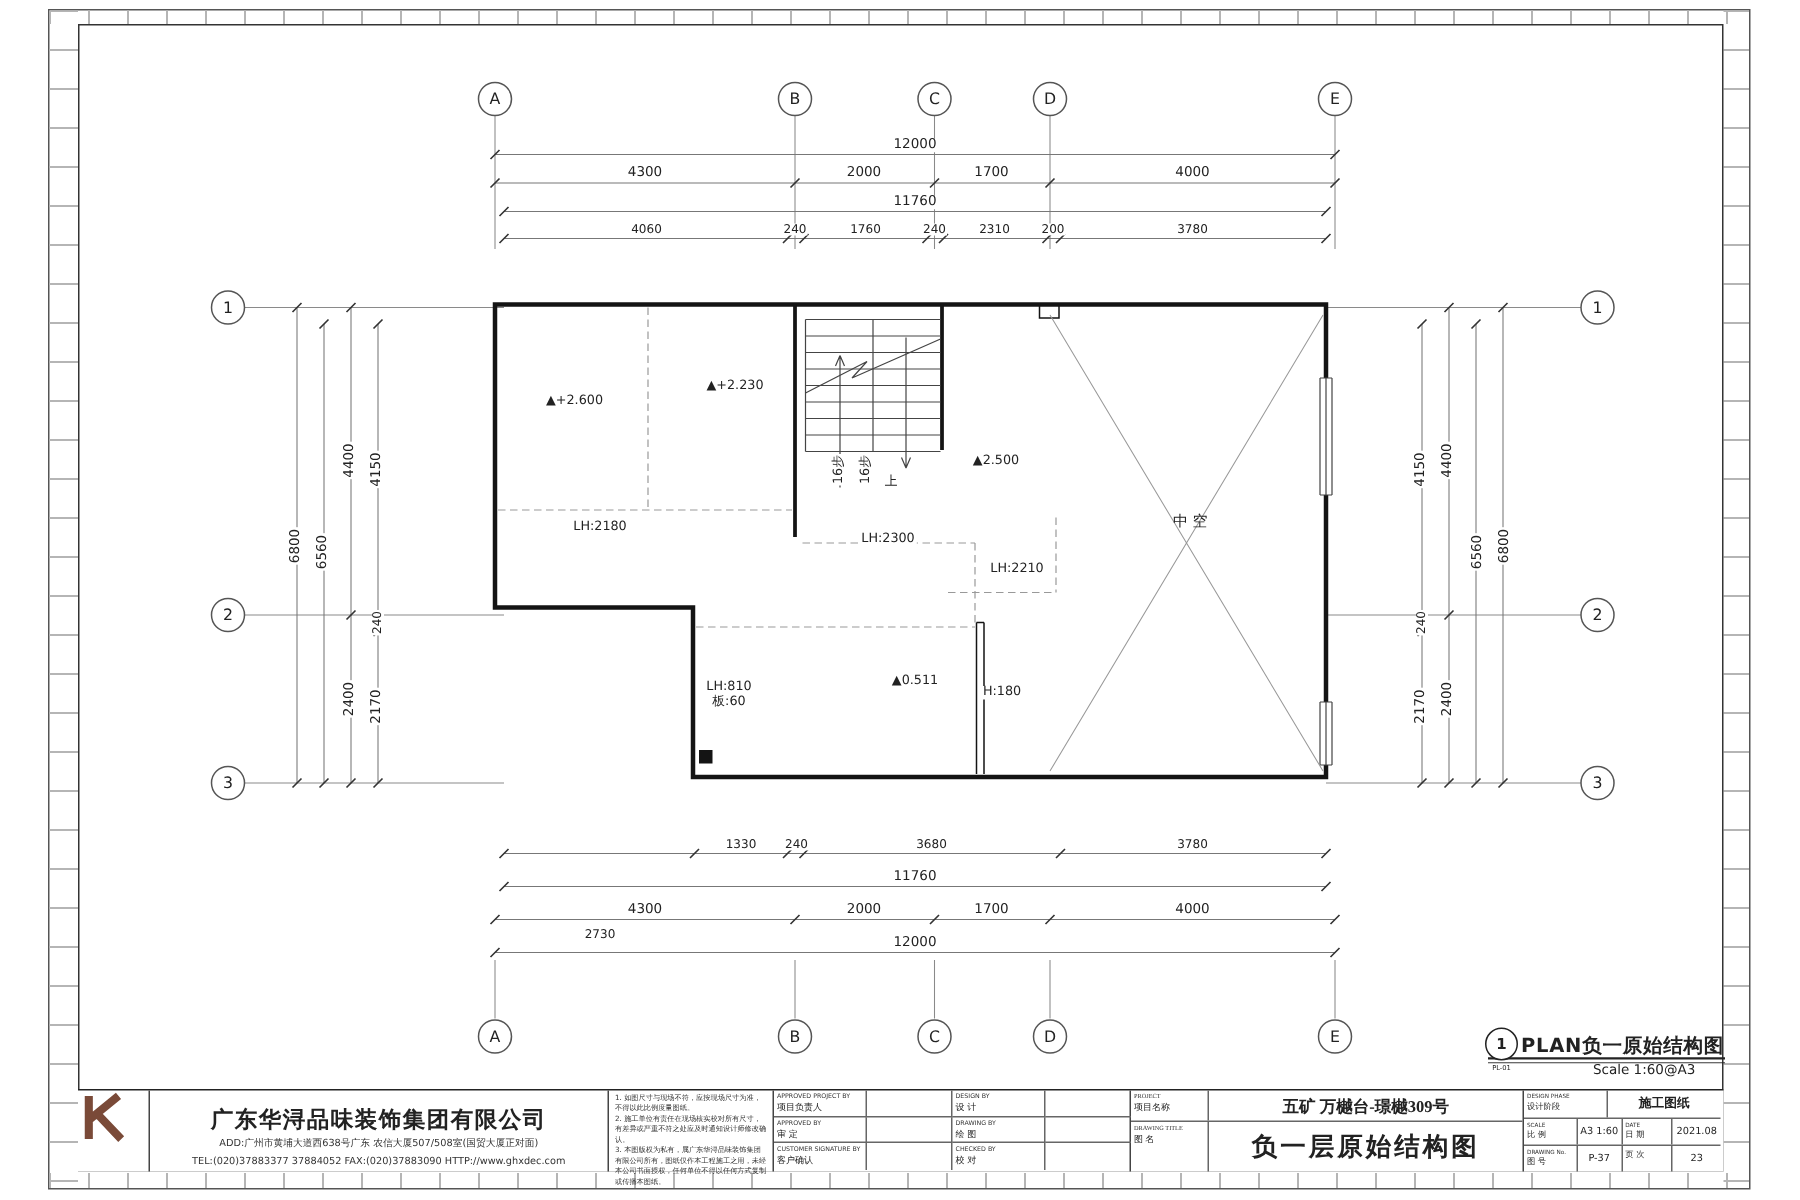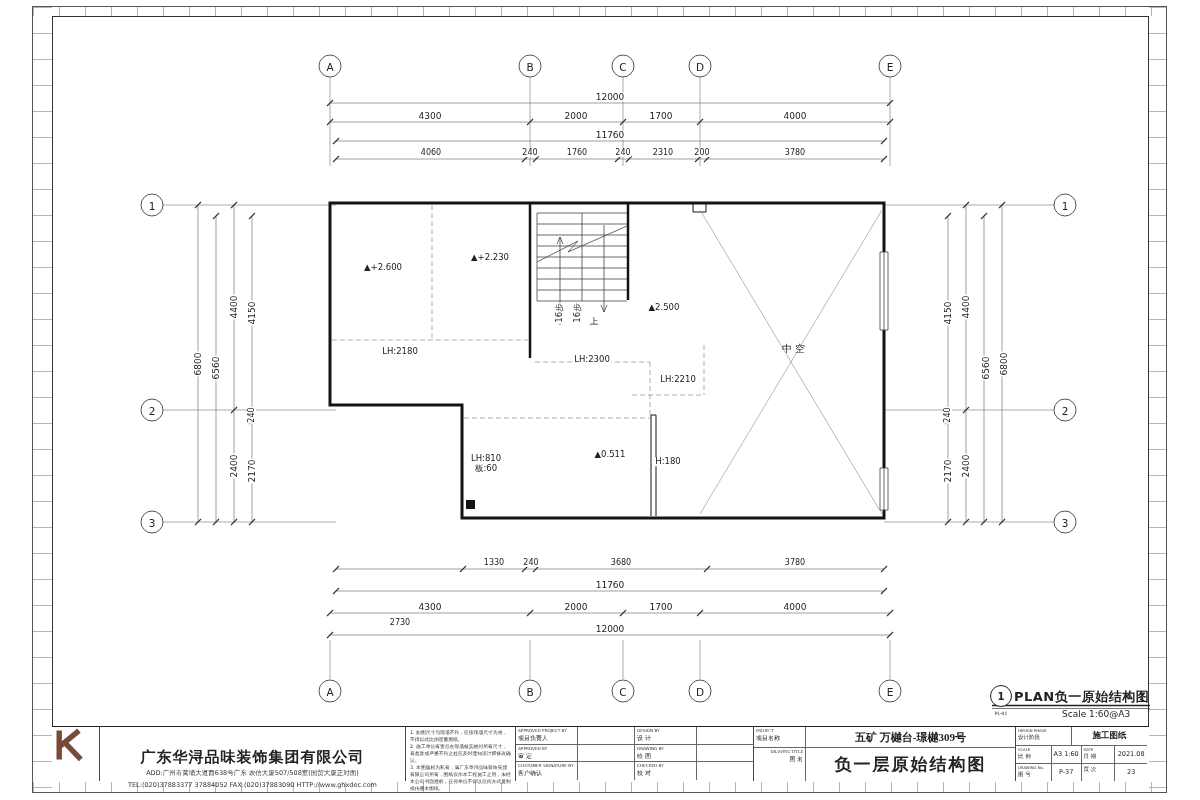--- a/index.html
+++ b/index.html
@@ -40,34 +40,34 @@
   .ref-title{position:absolute;left:1014px;top:697px;transform:translateY(-50%);
           font-size:13px;font-weight:bold;letter-spacing:.5px;white-space:nowrap;}
   .ref-scale{position:absolute;left:1062px;top:714px;transform:translateY(-50%);font-size:9px;}
 
   
   #titleblock{position:absolute;left:52px;top:726px;width:1097px;height:55px;
           border-top:1.8px solid #222;display:flex;box-sizing:border-box;background:#fff;}
   .tb-sec{border-right:1px solid #444;height:100%;box-sizing:border-box;position:relative;flex:none;}
   .tb-logo{width:48px;display:flex;align-items:center;justify-content:center;}
   .tb-company{width:306px;text-align:center;}
-  .tb-company .nm{font-size:15px;font-weight:bold;letter-spacing:1px;margin-top:21px;}
+  .tb-company .nm{font-size:15px;font-weight:bold;letter-spacing:1px;margin-top:10px;}
   .tb-company .ad{font-size:6.5px;color:#333;margin-top:1px;line-height:1.7;}
   .tb-notes{width:110px;padding:3px 4px;font-size:4.8px;line-height:1.45;color:#333;}
   .tb-sign{width:238px;display:grid;grid-template-columns:62px 57px 62px 57px;grid-auto-rows:17.7px;}
   .sg{border-right:1px solid #666;border-bottom:1px solid #666;box-sizing:border-box;
       padding:1px 2px;overflow:hidden;}
   .sg .en{font-size:4.2px;color:#333;}
   .sg .cn{font-size:6px;margin-top:1px;}
   .tb-sign .sg:nth-child(4n){border-right:none;}
   .tb-sign .sg:nth-child(n+9){border-bottom:none;}
   .tb-proj{width:262px;display:flex;flex-direction:column;font-family:Liberation Serif, serif;}
   .proj-row{display:flex;box-sizing:border-box;}
   .proj-r1{height:21px;border-bottom:1px solid #666;}
-  .proj-r2{flex:1;text-align:right;}
+  .proj-r2{flex:1;}
   .proj-lbl{width:52px;border-right:1px solid #666;box-sizing:border-box;padding:1px 2px;}
   .proj-lbl .en{font-size:4.2px;color:#333;}
   .proj-lbl .cn{font-size:6px;margin-top:1px;}
   .proj-val{flex:1;display:flex;align-items:center;justify-content:center;
       font-weight:bold;font-size:11px;}
   .proj-r2 .proj-val{font-size:17px;letter-spacing:2px;}
   .tb-info{width:131px;display:flex;flex-direction:column;border-right:none;}
   .info-row{display:flex;box-sizing:border-box;border-bottom:1px solid #666;}
   .info-row:last-child{border-bottom:none;}
   .info-r1{height:19px;}

